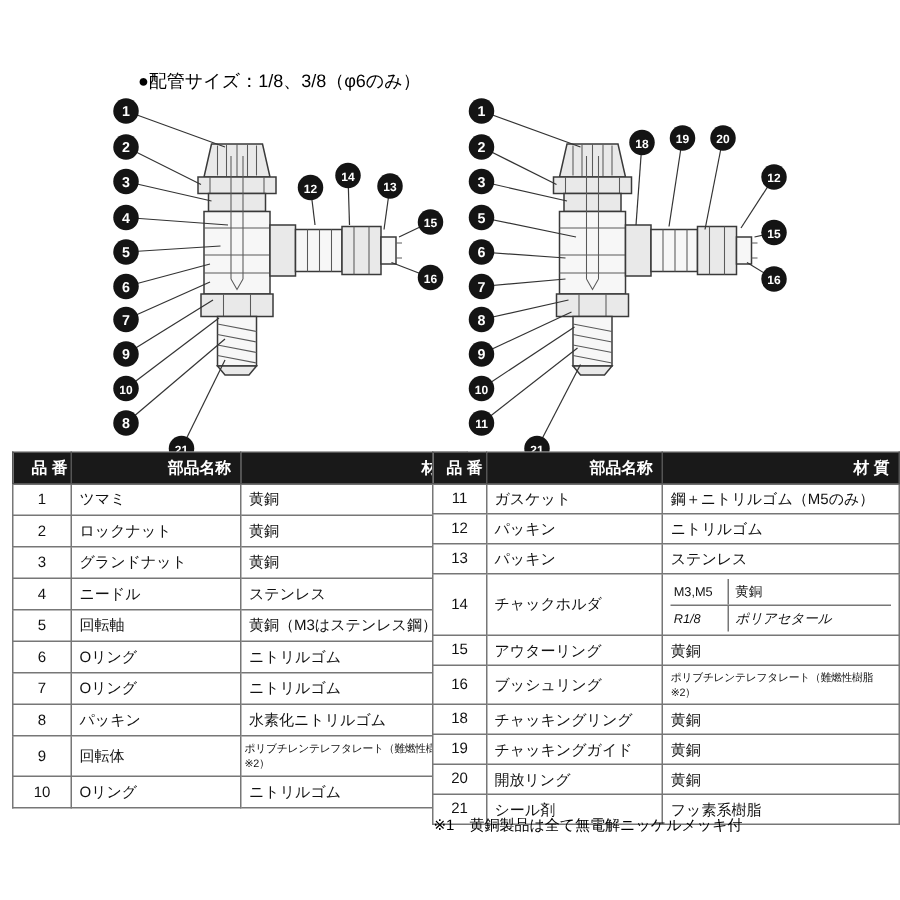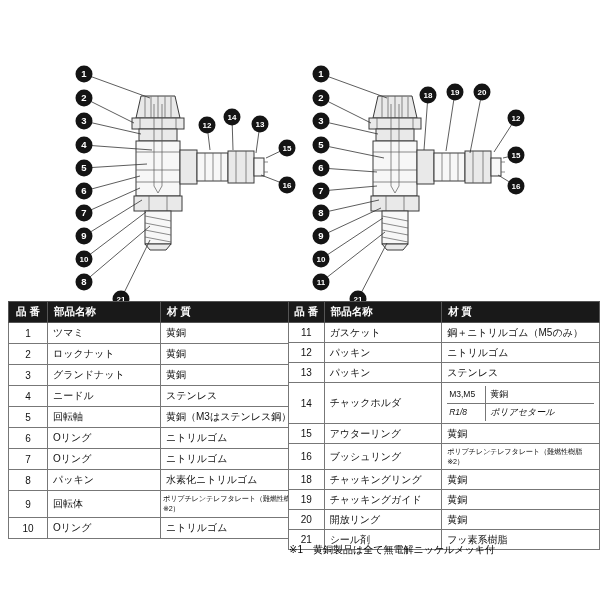--- a/index.html
+++ b/index.html
@@ -20,23 +20,23 @@
   .balloon-num{
     fill:var(--balloon-text,#fff);font-size:9.5px;font-weight:bold;text-anchor:middle;
     font-family:"Liberation Sans","DejaVu Sans",sans-serif;
   }
 
   table{position:absolute;border-collapse:collapse;background:#fff;border:1px solid #222;}
   #table-left{left:8px;top:301px;}
   #table-right{left:288px;top:301px;}
   th{
     background:var(--header-bg,#191919);color:var(--header-text,#fff);
-    font-size:10.5px;font-weight:bold;text-align:left;padding:3px 6px;border:1px solid #555;
+    font-size:10.5px;font-weight:bold;text-align:right;padding:3px 6px;border:1px solid #555;
   }
-  th.col-no{text-align:center;padding:3px 2px;}
+  th.col-no{text-align:right;padding:3px 2px;}
   #table-left th.col-no{width:34px;} #table-left th.col-name{width:100px;} #table-left th.col-mat{width:138px;}
   #table-right th.col-no{width:32px;} #table-right th.col-name{width:114px;} #table-right th.col-mat{width:154px;}
   td{border:1px solid #777;font-size:10px;padding:3px 5px;vertical-align:middle;}
   #table-right td{padding:2.5px 5px;}
   .cell-no{text-align:center;padding-left:2px;padding-right:2px;}
   .cell-mat.tiny{font-size:7.2px;letter-spacing:-0.2px;padding-left:2px;padding-right:2px;}
   td.split{padding:0;}
   .split-row{display:flex;align-items:stretch;border-bottom:1px solid #777;text-align:right;}
   .split-row:last-child{border-bottom:none;font-style:italic;}
   .split-cond{width:34px;min-width:34px;border-right:1px solid #777;padding:2px 2px;font-size:8.5px;display:flex;align-items:center;}
@@ -44,20 +44,21 @@
 
   .footnote{position:absolute;font-size:10px;white-space:nowrap;color:#000;}
   #footnote-1{left:289px;top:543px;text-align:right;}
   #footnote-2{left:289px;top:559px;}
 </style>
 </head>
 <body>
 
 <div id="page">
 
+  <div class="diagram-title" id="title-left">●配管サイズ：1/8、3/8（φ6のみ）</div>
 
   <svg id="diagram-svg" width="600" height="310" viewBox="0 0 600 310">
     <defs>
       <g id="fitting">
 
         <path class="metal" d="M141,96 L175,96 L180,118 L136,118 Z"></path>
         <path class="ln" d="M145,97 L145,117 M151,96.5 L151,117.5 M158,96 L158,118 M165,96.5 L165,117.5 M171,97 L171,117"></path>
 
         <rect class="metal" x="132" y="118" width="52" height="11"></rect>
         <path class="ln" d="M140,118 L140,129 M176,118 L176,129"></path>

